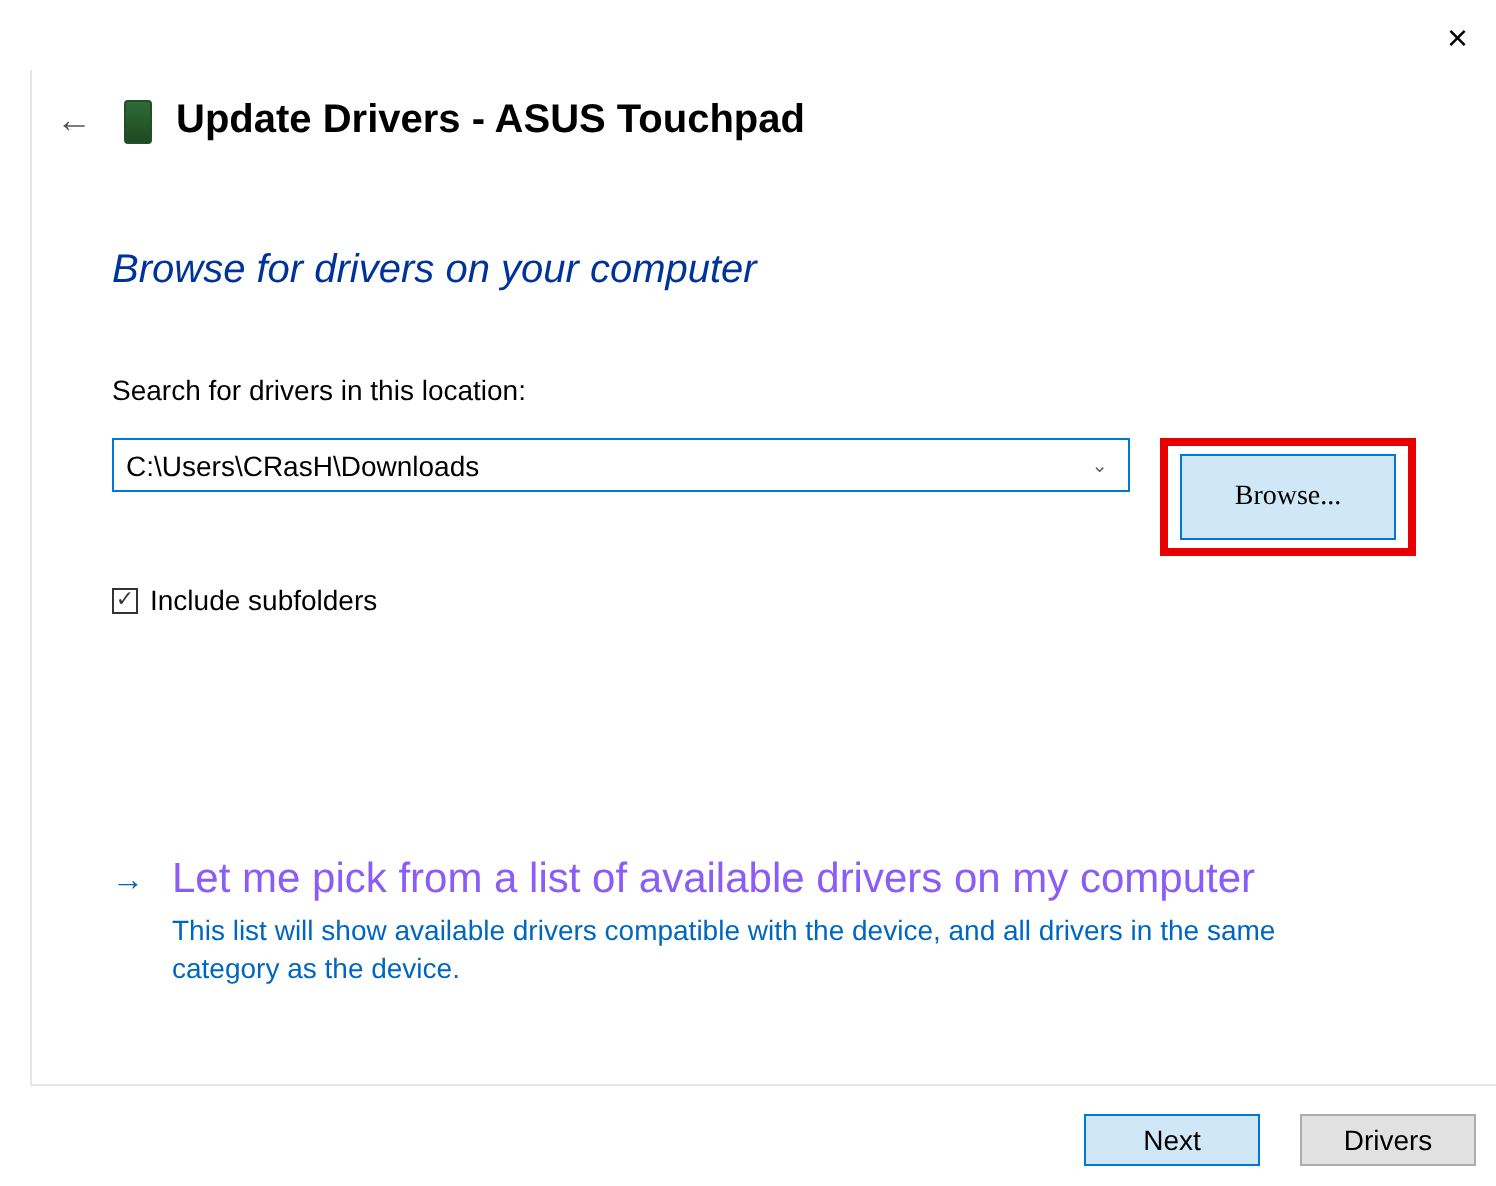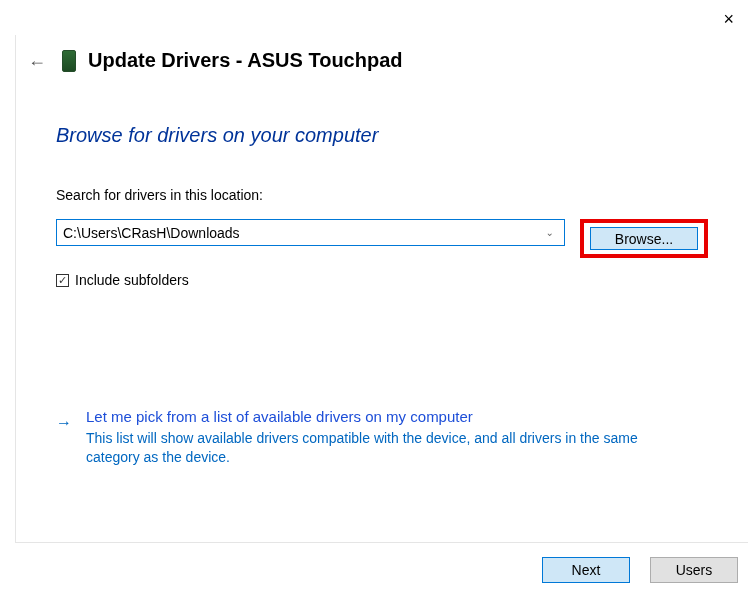--- a/index.html
+++ b/index.html
@@ -97,24 +97,24 @@
     padding: 0 4px;
   }
   .highlight-wrap {
     border: 4px solid #e80000;
     padding: 4px 6px;
     display: flex;
     align-items: center;
   }
   .browse-btn {
     width: 108px;
-    height: 23px;
+    height: 43px;
     border: 1px solid #0078d7;
     background: #cfe7f7;
-    font-family: Liberation Sans, sans-serif;
+    font-family: Liberation Serif, serif;
     font-size: 14px;
     cursor: default;
   }
   .subfolders {
     margin-top: 14px;
     display: flex;
     align-items: center;
     gap: 6px;
     font-size: 14px;
   }
@@ -134,22 +134,22 @@
     display: flex;
     gap: 14px;
     padding-bottom: 20px;
   }
   .pick-arrow {
     color: #0067c0;
     font-size: 16px;
     padding-top: 4px;
   }
   .pick-title {
-    color: #1d4ed8;
-    font-size: 15px;
+    color: #8b5cf6;
+    font-size: 21px;
     font-weight: 400;
     margin: 0 0 4px 0;
   }
   .pick-desc {
     color: #0067c0;
     font-size: 14px;
     line-height: 1.35;
     max-width: 560px;
   }
   .footer {
@@ -215,14 +215,14 @@
         <div class="pick-title">Let me pick from a list of available drivers on my computer</div>
         <div class="pick-desc">This list will show available drivers compatible with the device, and all drivers in the same category as the device.</div>
       </div>
     </div>
 
   </div>
 </div>
 
 <div class="footer">
   <button class="btn-next">Next</button>
-  <button class="btn-cancel">Users</button>
+  <button class="btn-cancel">Drivers</button>
 </div>
 
 </body></html>

